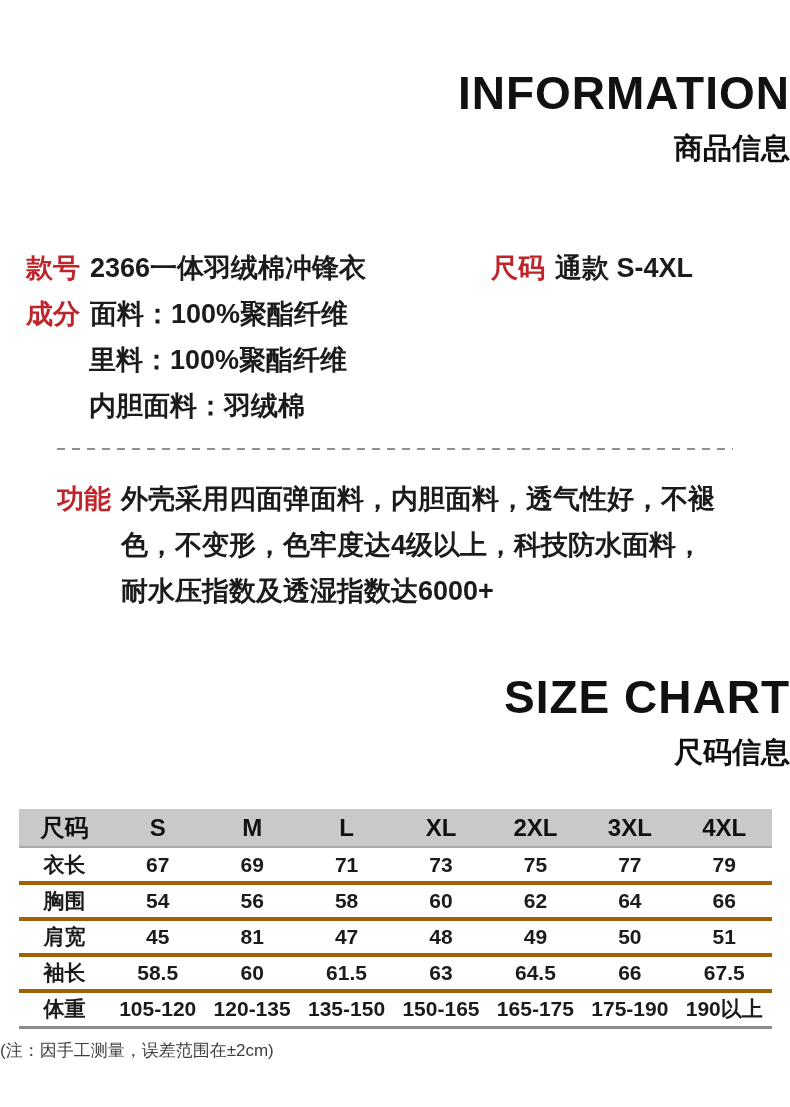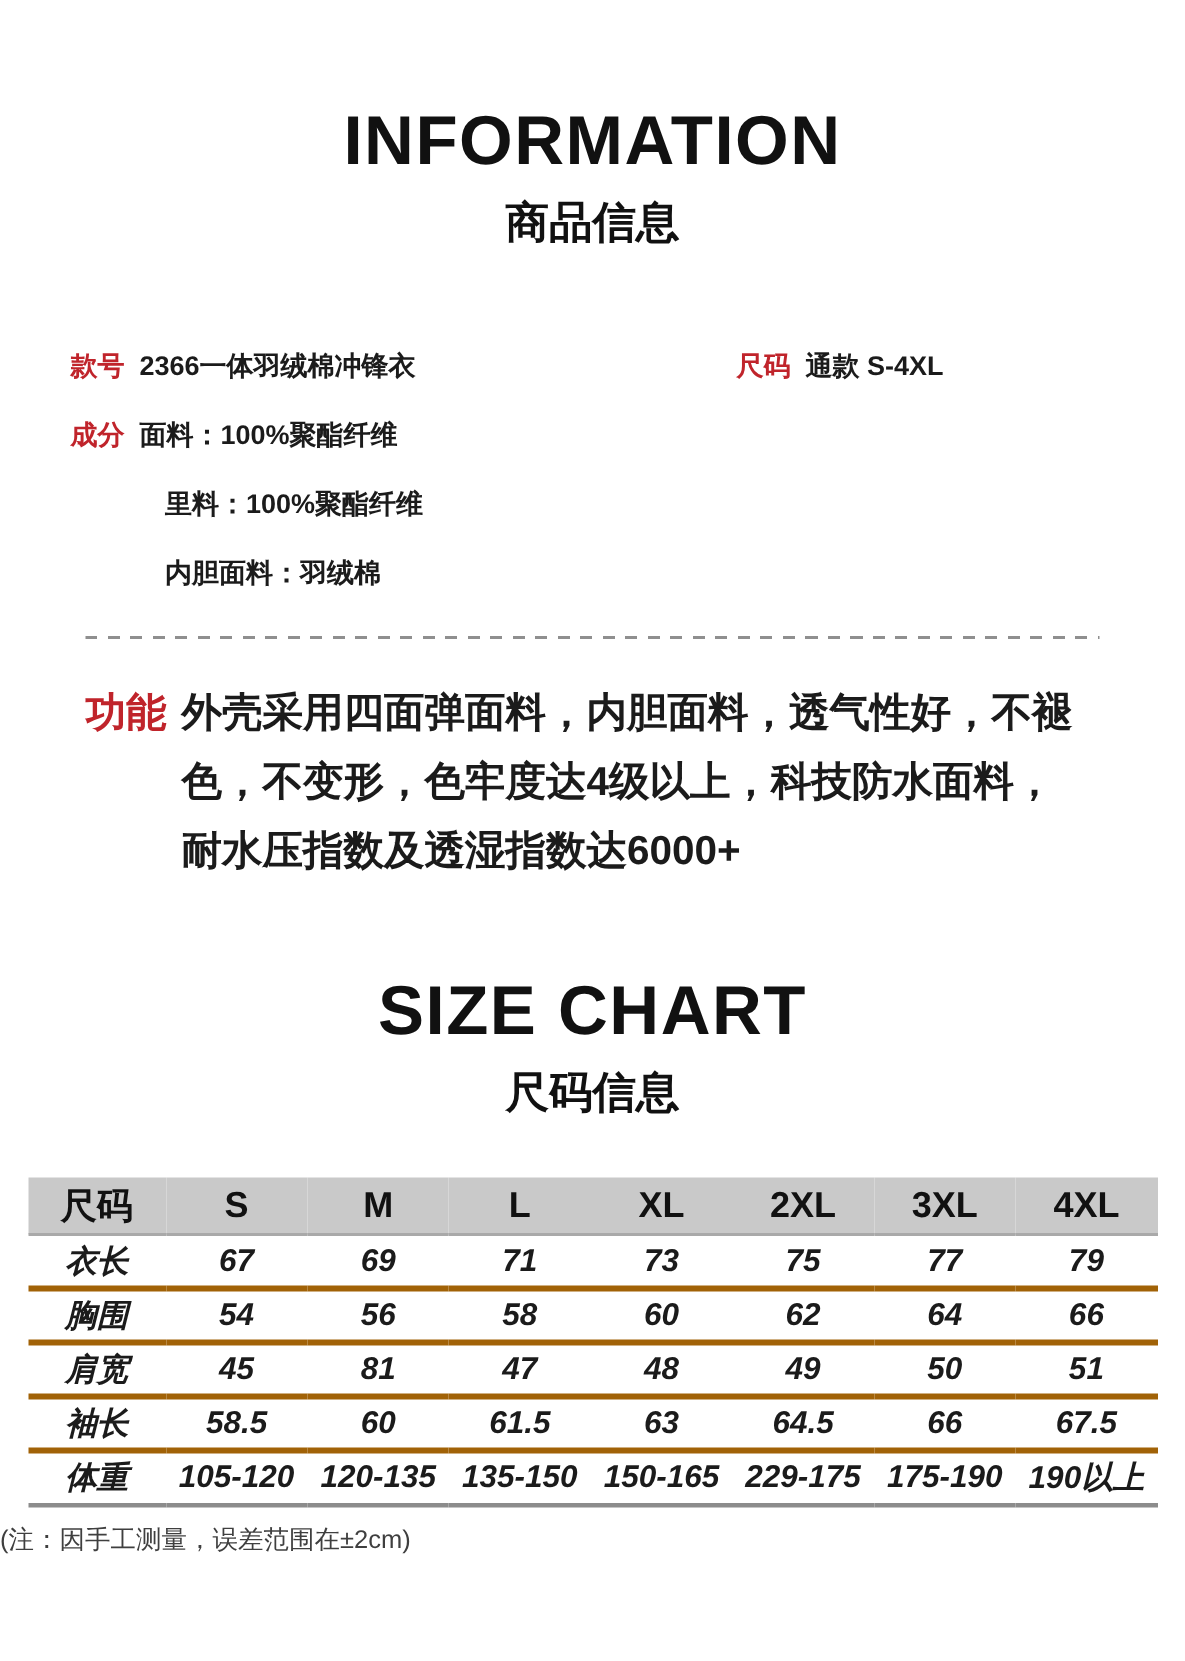--- a/index.html
+++ b/index.html
@@ -5,34 +5,34 @@
   * { margin:0; padding:0; box-sizing:border-box; }
   html,body { background:#ffffff; }
   body {
     width:790px; height:1107px;
     font-family:"Liberation Sans","DejaVu Sans",sans-serif;
     color:#1b1b1b; overflow:hidden;
   }
   .page { width:790px; height:1107px; background:#fff; position:relative; }
 
   
-  .hero { text-align:center; }
+  .hero { text-align:right; }
   .hero-top { padding-top:70px; }
   .hero-size { margin-top:60px; }
   .title-en {
     font-size:46px; font-weight:bold; letter-spacing:1px;
     line-height:1.0; color:#111;
   }
   .title-zh {
     margin-top:13px; font-size:29px; font-weight:bold; color:#111;
   }
 
   
-  .specs { margin-top:52px; padding-left:47px; position:relative;
-           font-size:18px; font-weight:bold; line-height:46px; }
+  .specs { margin-top:76px; padding-left:26px; position:relative;
+           font-size:27px; font-weight:bold; line-height:46px; }
   .lbl { color:#c0242b; margin-right:10px; }
   .val { color:#1b1b1b; }
   .size-pair { position:absolute; left:491px; top:0; }
   .indent { padding-left:63px; }
 
   
   .dashed-divider {
     margin:19px 0 0 57px; width:676px; height:2px;
     background:repeating-linear-gradient(to right,#8f8f8f 0 8px,transparent 8px 15px);
   }
@@ -48,21 +48,21 @@
     width:753px; margin:36px auto 0 auto;
     border-collapse:collapse; text-align:center;
     border-bottom:3px solid #8c8c8c;
   }
   table.size-chart thead th {
     background:#c9c9c9; height:38px; font-size:24px; font-weight:bold;
     border-bottom:2px solid #a9a9a9; color:#111;
   }
   table.size-chart thead th:first-child { width:92px; }
   table.size-chart tbody td {
-    height:36px; font-size:21px; font-weight:bold; color:#1b1b1b;font-style:italic;
+    height:36px; font-size:21px; font-weight:bold; color:#1b1b1b;
   }
   table.size-chart tbody tr + tr td { border-top:4px solid #a16207; }
 
   .note {
     margin-top:10px; padding-right:22px;
     font-size:17px; font-weight:normal; color:#3f3f3f;
   }
 </style>
 </head>
 <body>
@@ -161,21 +161,21 @@
           <td>64.5</td>
           <td>66</td>
           <td>67.5</td>
         </tr>
         <tr>
           <td>体重</td>
           <td>105-120</td>
           <td>120-135</td>
           <td>135-150</td>
           <td>150-165</td>
-          <td>229-175</td>
+          <td>165-175</td>
           <td>175-190</td>
           <td>190以上</td>
         </tr>
       </tbody>
   </table>
 
   <div class="note">(注：因手工测量，误差范围在±2cm)</div>
 
 </div>
 

